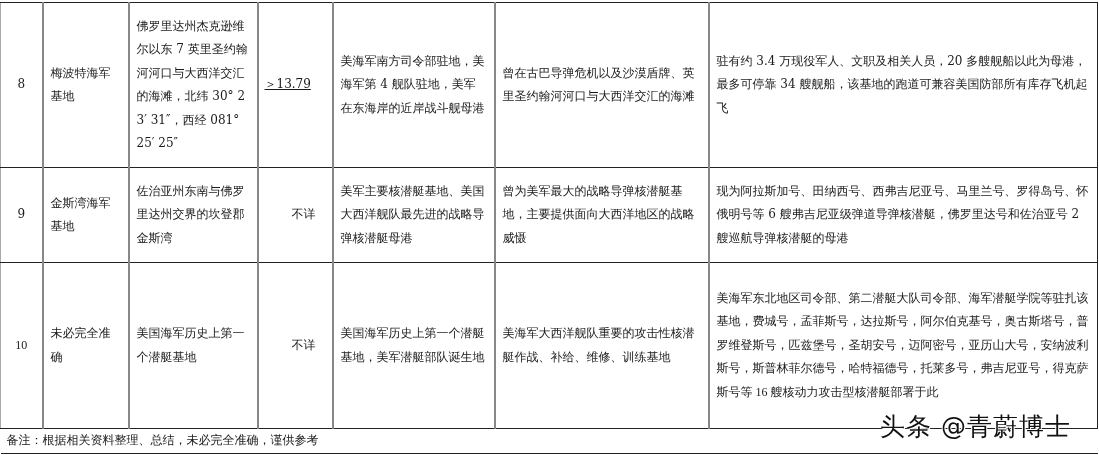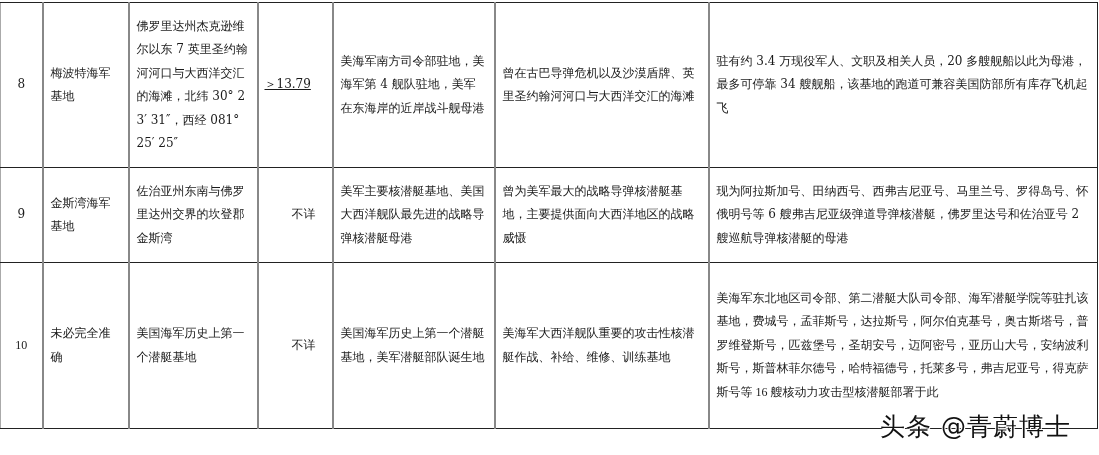--- a/index.html
+++ b/index.html
@@ -76,16 +76,19 @@
     </tr>
     <tr class="r10">
       <td>10</td>
       <td>未必完全准确</td>
       <td>美国海军历史上第一个潜艇基地</td>
       <td class="center">不详</td>
       <td>美国海军历史上第一个潜艇基地，美军潜艇部队诞生地</td>
       <td>美海军大西洋舰队重要的攻击性核潜艇作战、补给、维修、训练基地</td>
       <td>美海军东北地区司令部、第二潜艇大队司令部、海军潜艇学院等驻扎该基地，费城号，孟菲斯号，达拉斯号，阿尔伯克基号，奥古斯塔号，普罗维登斯号，匹兹堡号，圣胡安号，迈阿密号，亚历山大号，安纳波利斯号，斯普林菲尔德号，哈特福德号，托莱多号，弗吉尼亚号，得克萨斯号等 16 艘核动力攻击型核潜艇部署于此</td>
     </tr>
+    <tr class="note-row">
+      <td colspan="7">备注：根据相关资料整理、总结，未必完全准确，谨供参考</td>
+    </tr>
   </tbody>
 </table>
 
 <div class="watermark">头条 @青蔚博士</div>
 
 </body></html>

